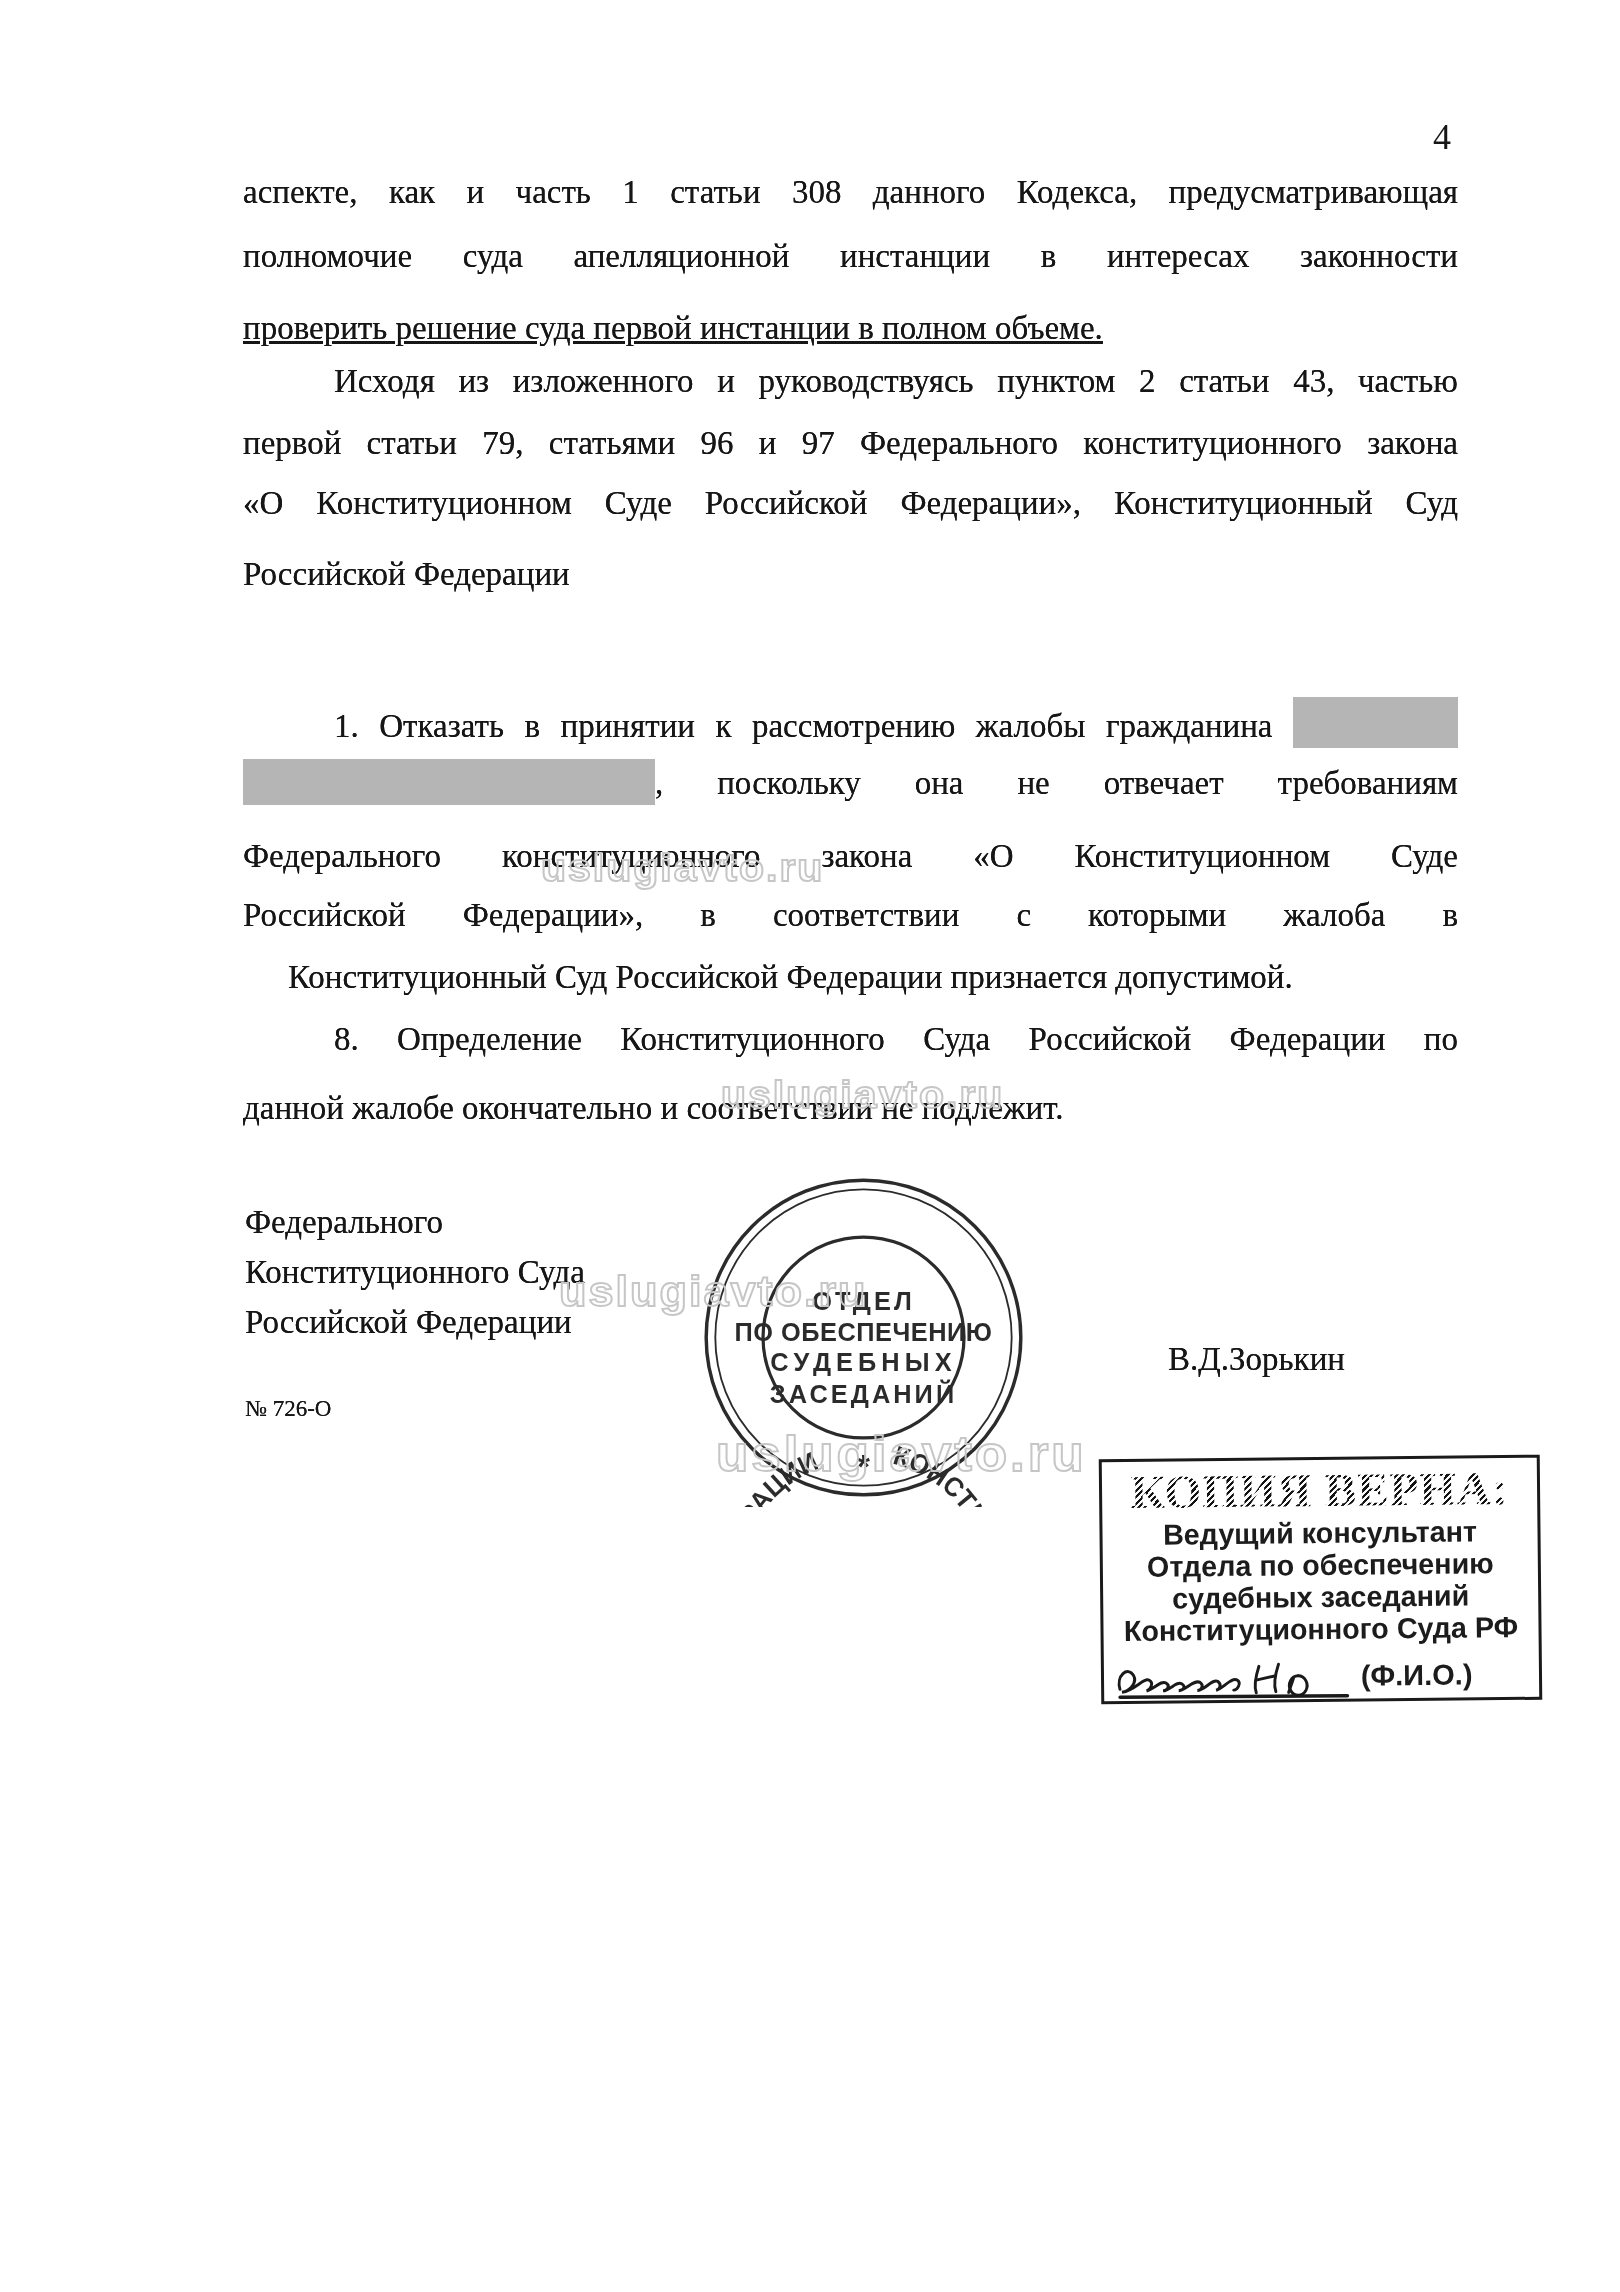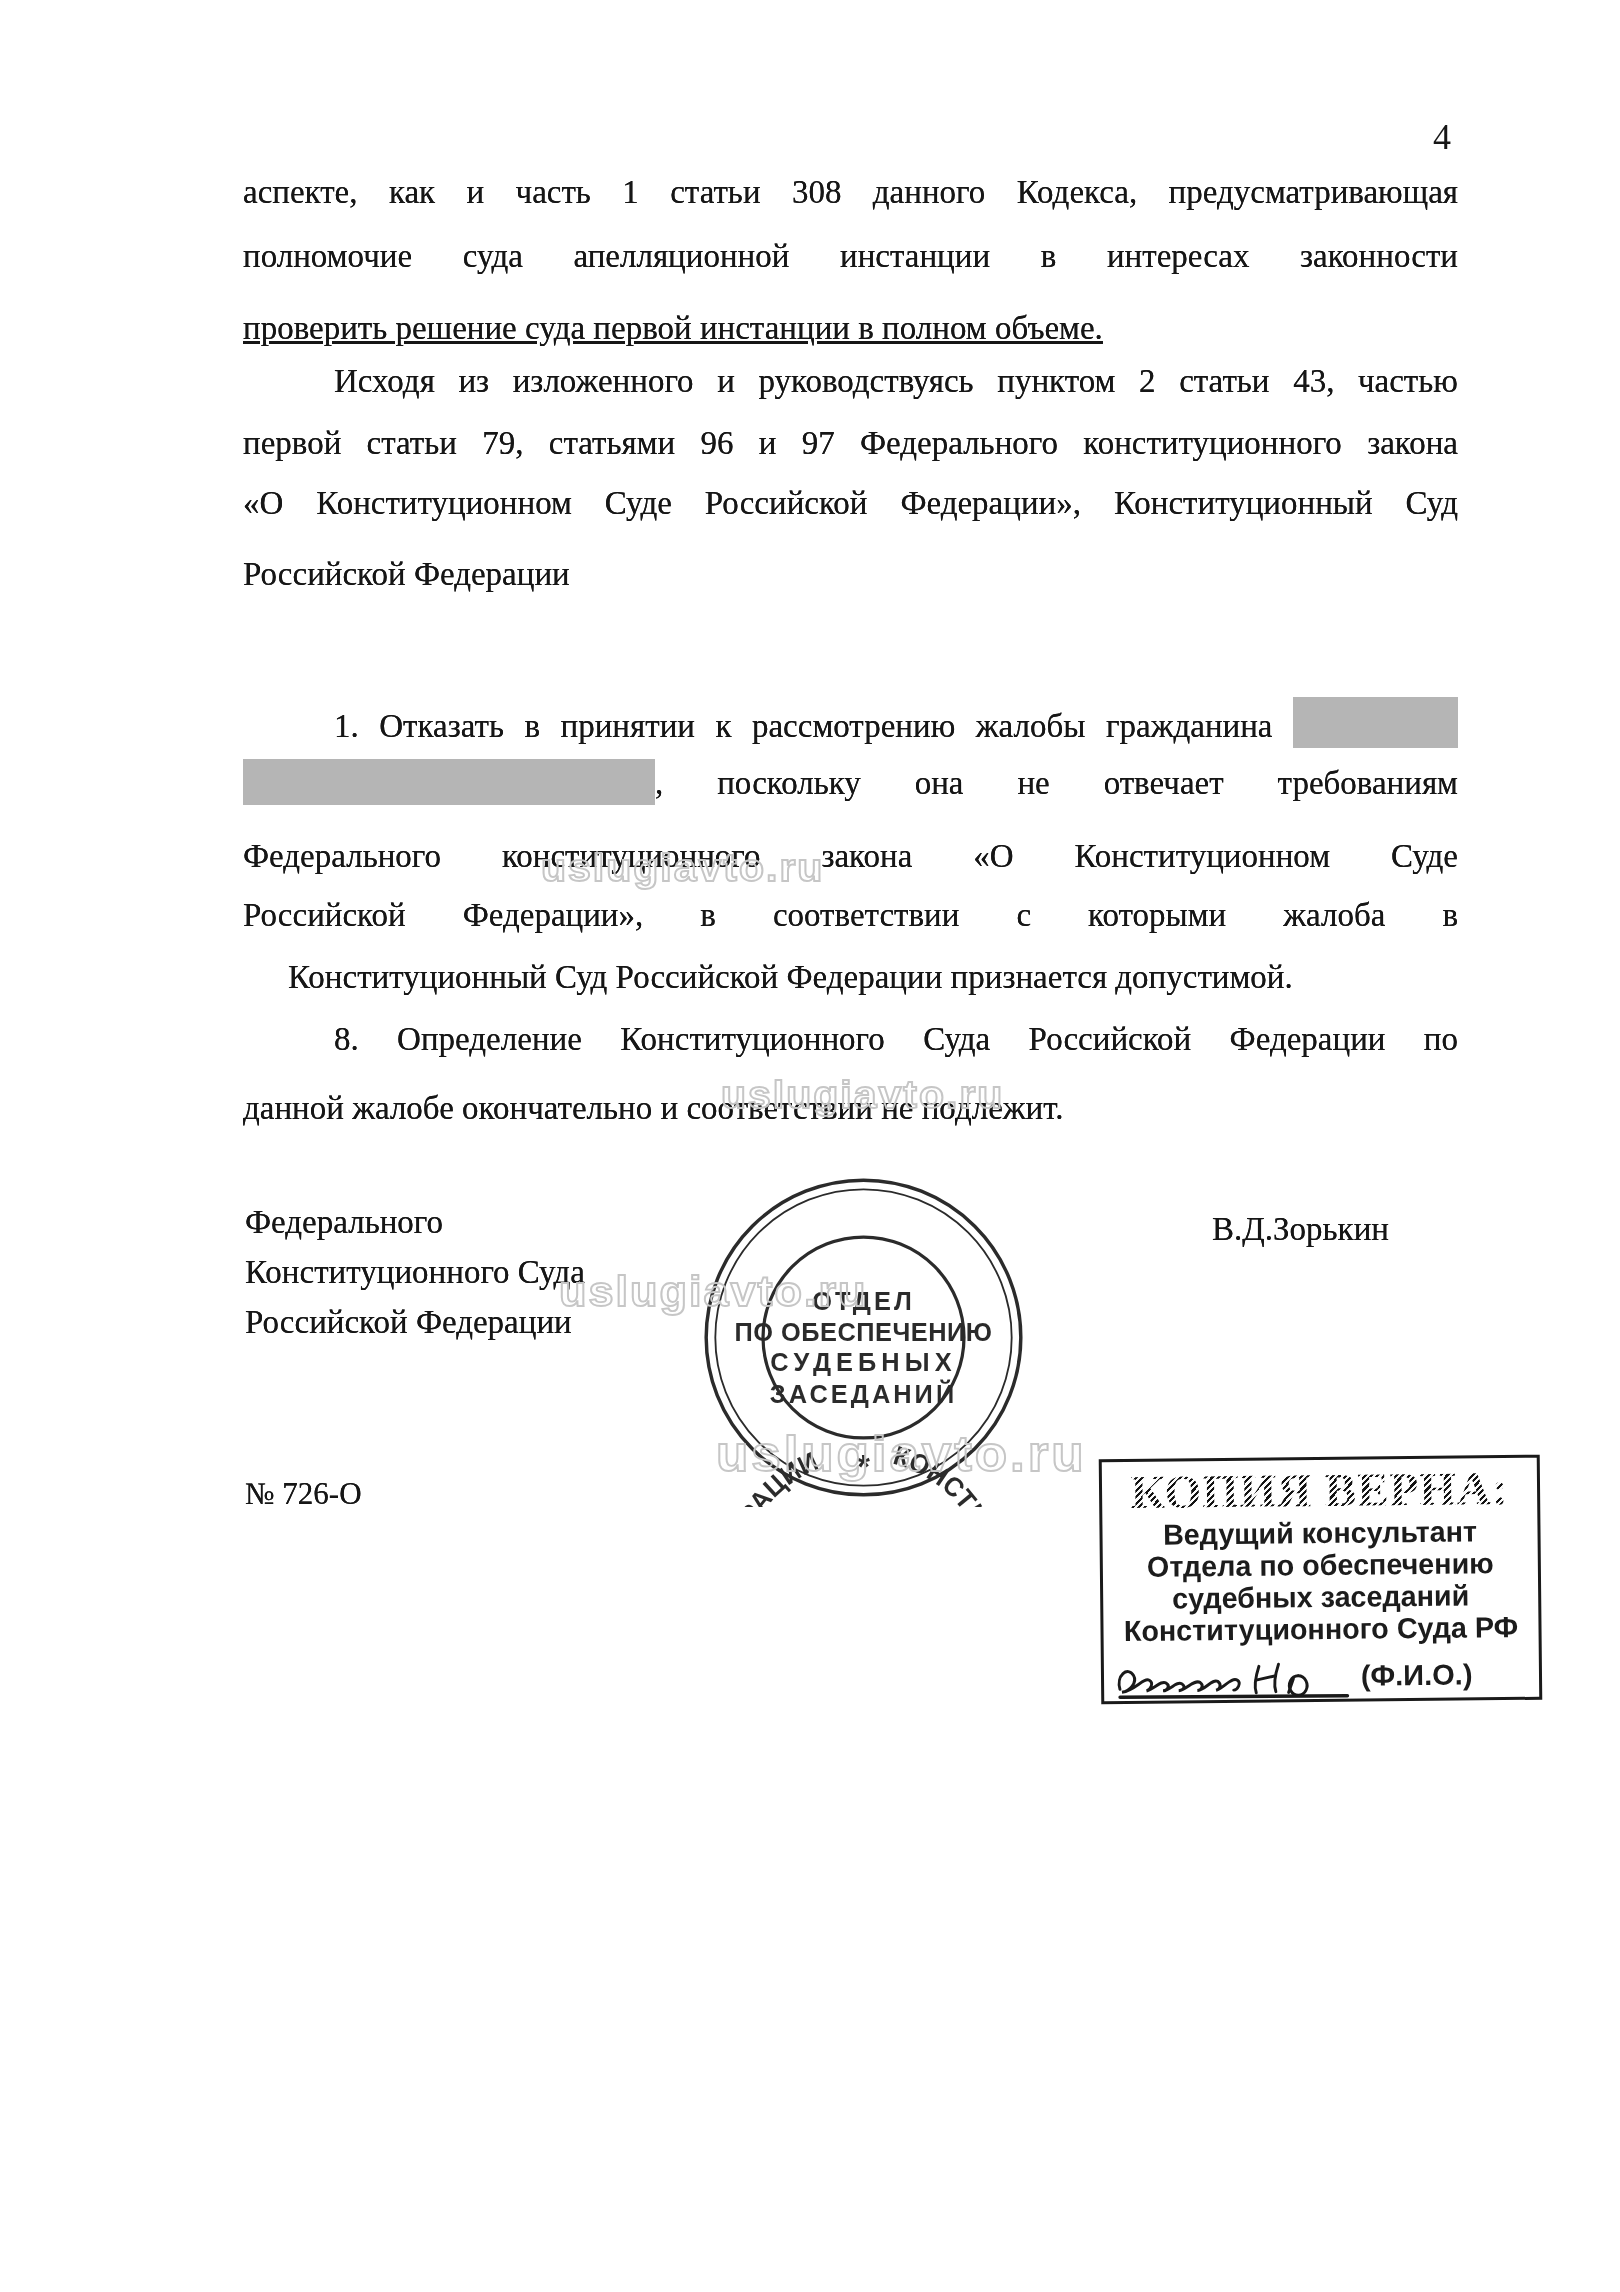--- a/index.html
+++ b/index.html
@@ -16,22 +16,22 @@
   }
   .bline.last{text-align:left;text-align-last:left;}
   .bline.ind{text-indent:91px;}
   .rbox{display:inline-block;background:#b5b5b5;vertical-align:-10.8px;}
   .heading{
     position:absolute;left:243px;width:1215px;top:634px;font-size:33px;
     letter-spacing:10.8px;text-align:center;z-index:2;text-shadow:0 0 0.4px #1a1a1a;
   }
   
   .sigline{position:absolute;left:245px;font-size:33px;z-index:2;text-shadow:0 0 0.4px #1a1a1a;}
-  .zorkin{position:absolute;left:1168px;top:1211px;font-size:33px;z-index:2;text-shadow:0 0 0.4px #1a1a1a;margin-left:44px;}
-  .docnum{position:absolute;left:245px;top:1476px;font-size:31px;z-index:2;text-shadow:0 0 0.4px #1a1a1a;}
+  .zorkin{position:absolute;left:1168px;top:1341px;font-size:33px;z-index:2;text-shadow:0 0 0.4px #1a1a1a;}
+  .docnum{position:absolute;left:245px;top:1396px;font-size:23px;z-index:2;text-shadow:0 0 0.4px #1a1a1a;}
   
   .rstamp{position:absolute;left:700px;top:1168px;z-index:3;opacity:.93;}
   .rstamp text{fill:#1b1b1b;}
   
   .cstamp{
     position:absolute;left:1100px;top:1457px;width:441px;height:245px;
     border:3.9px solid #1a1a1a;box-sizing:border-box;transform:rotate(-.6deg);
     text-align:center;z-index:3;padding-top:3.9px;
   }
   .cstamp .title{

